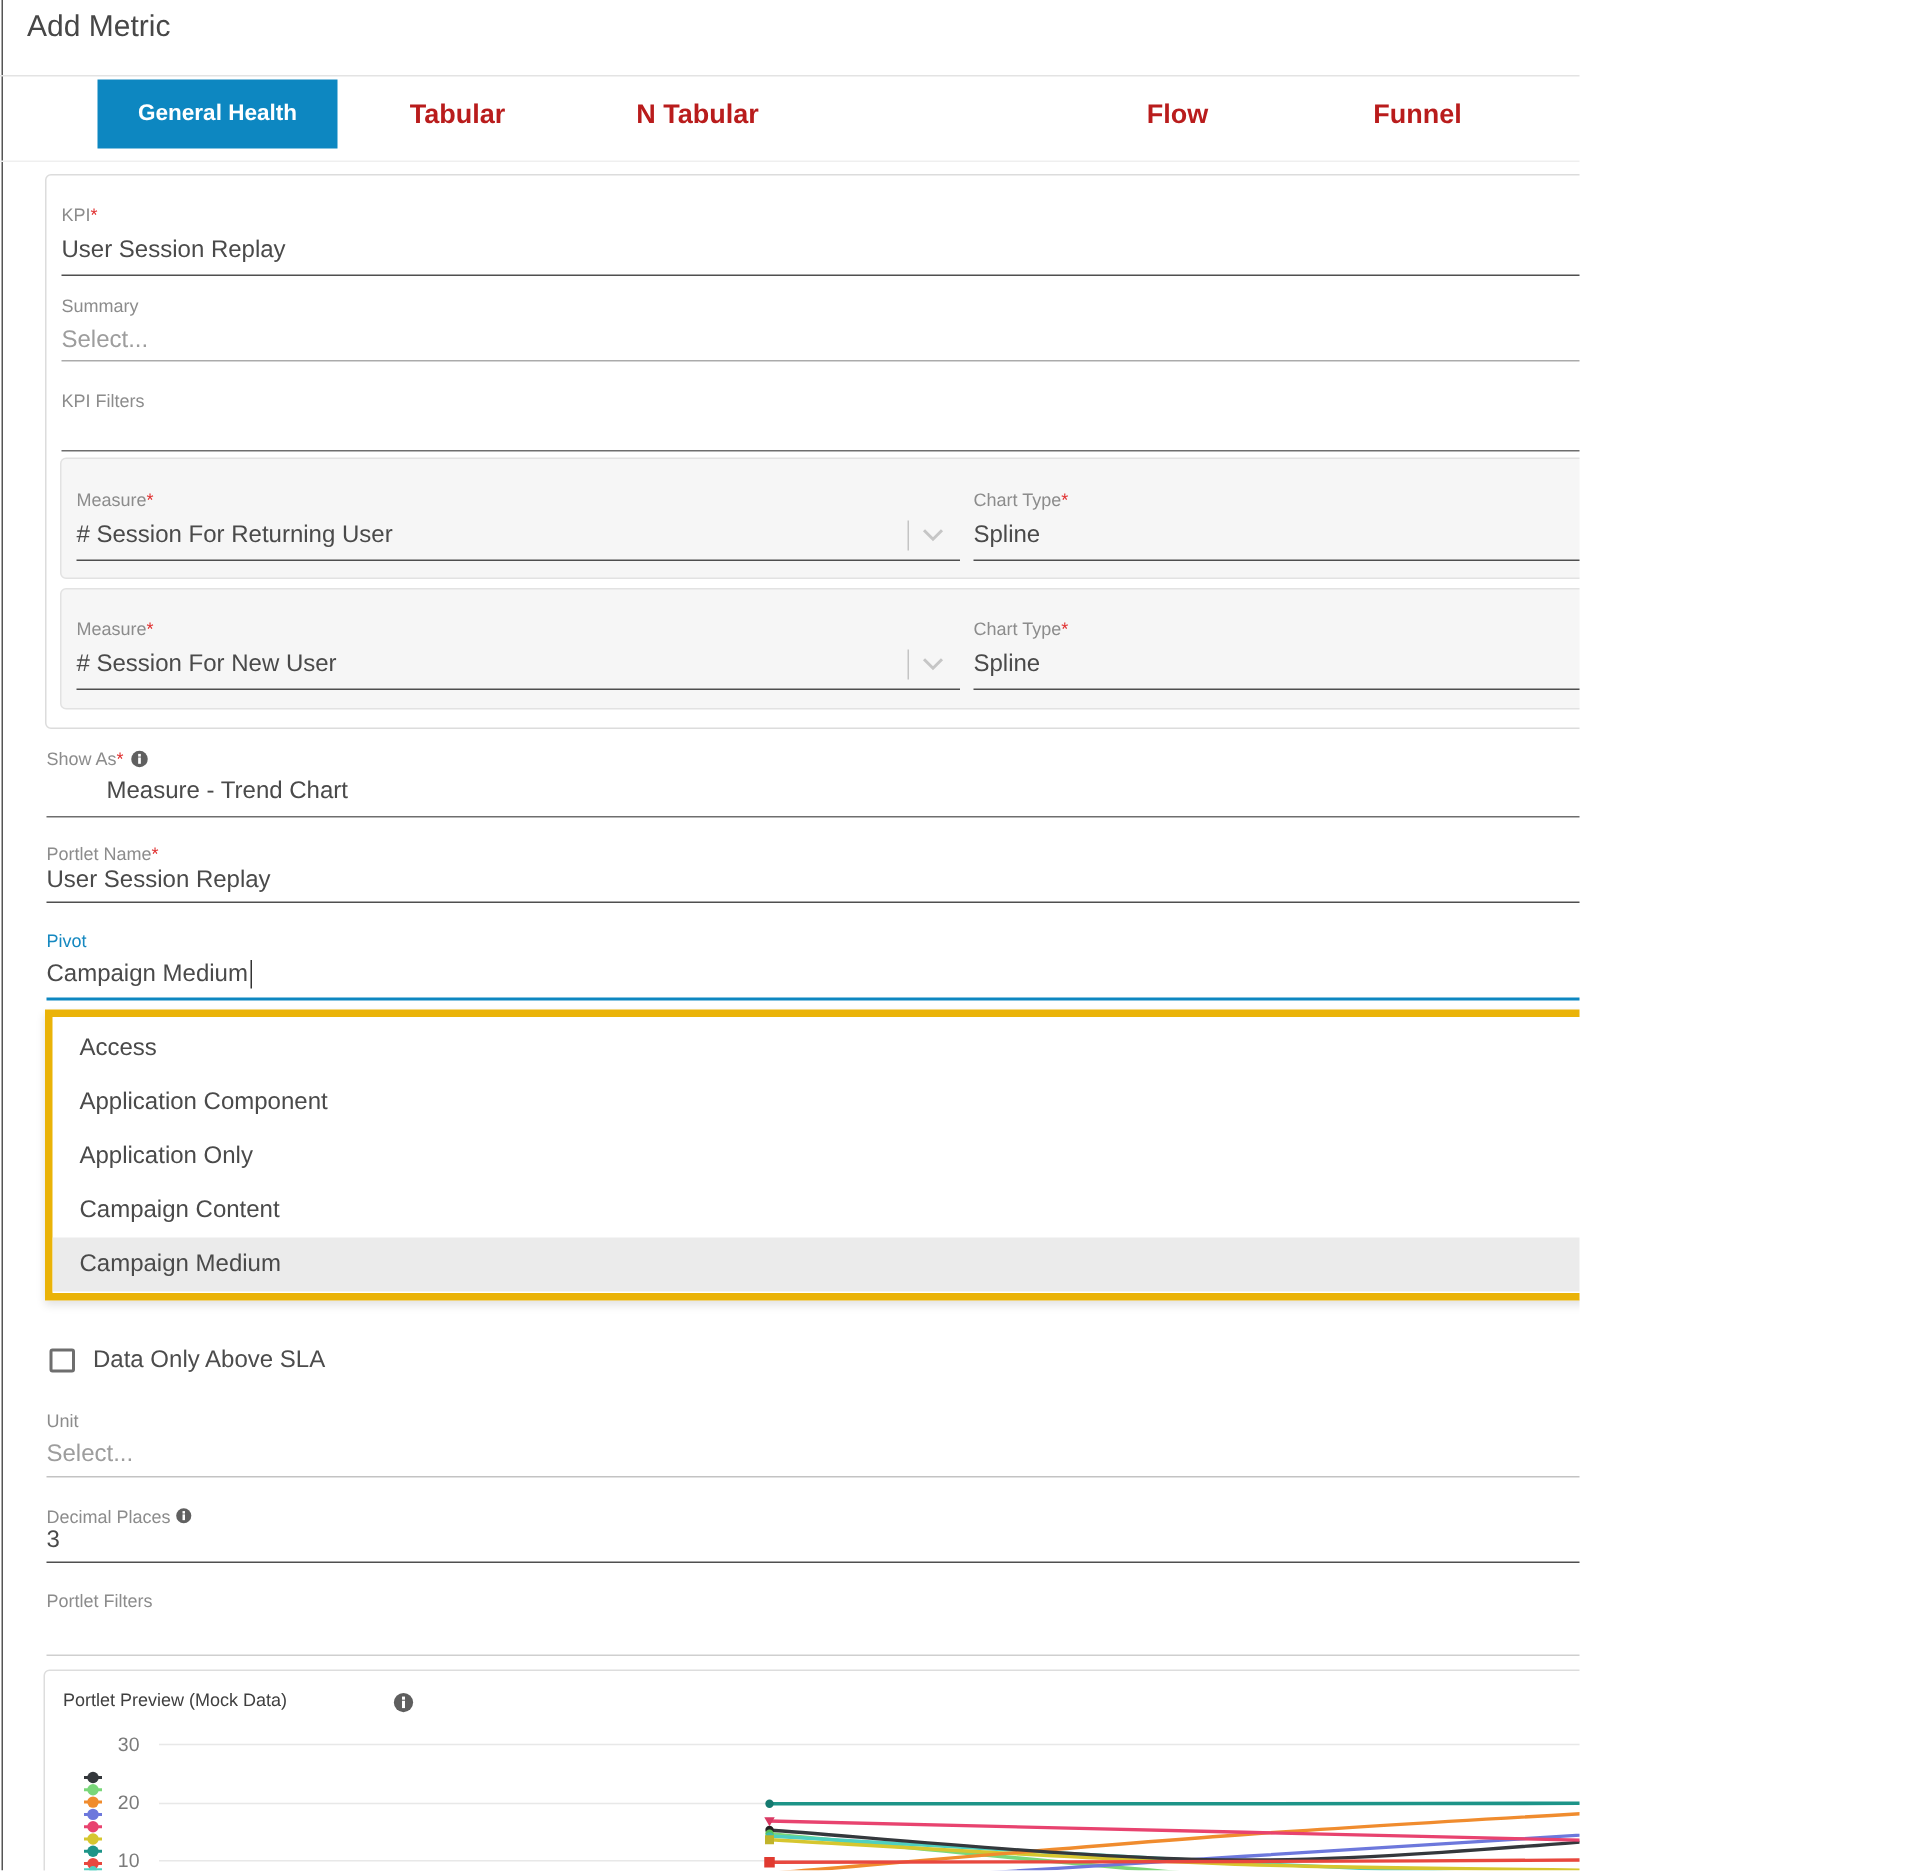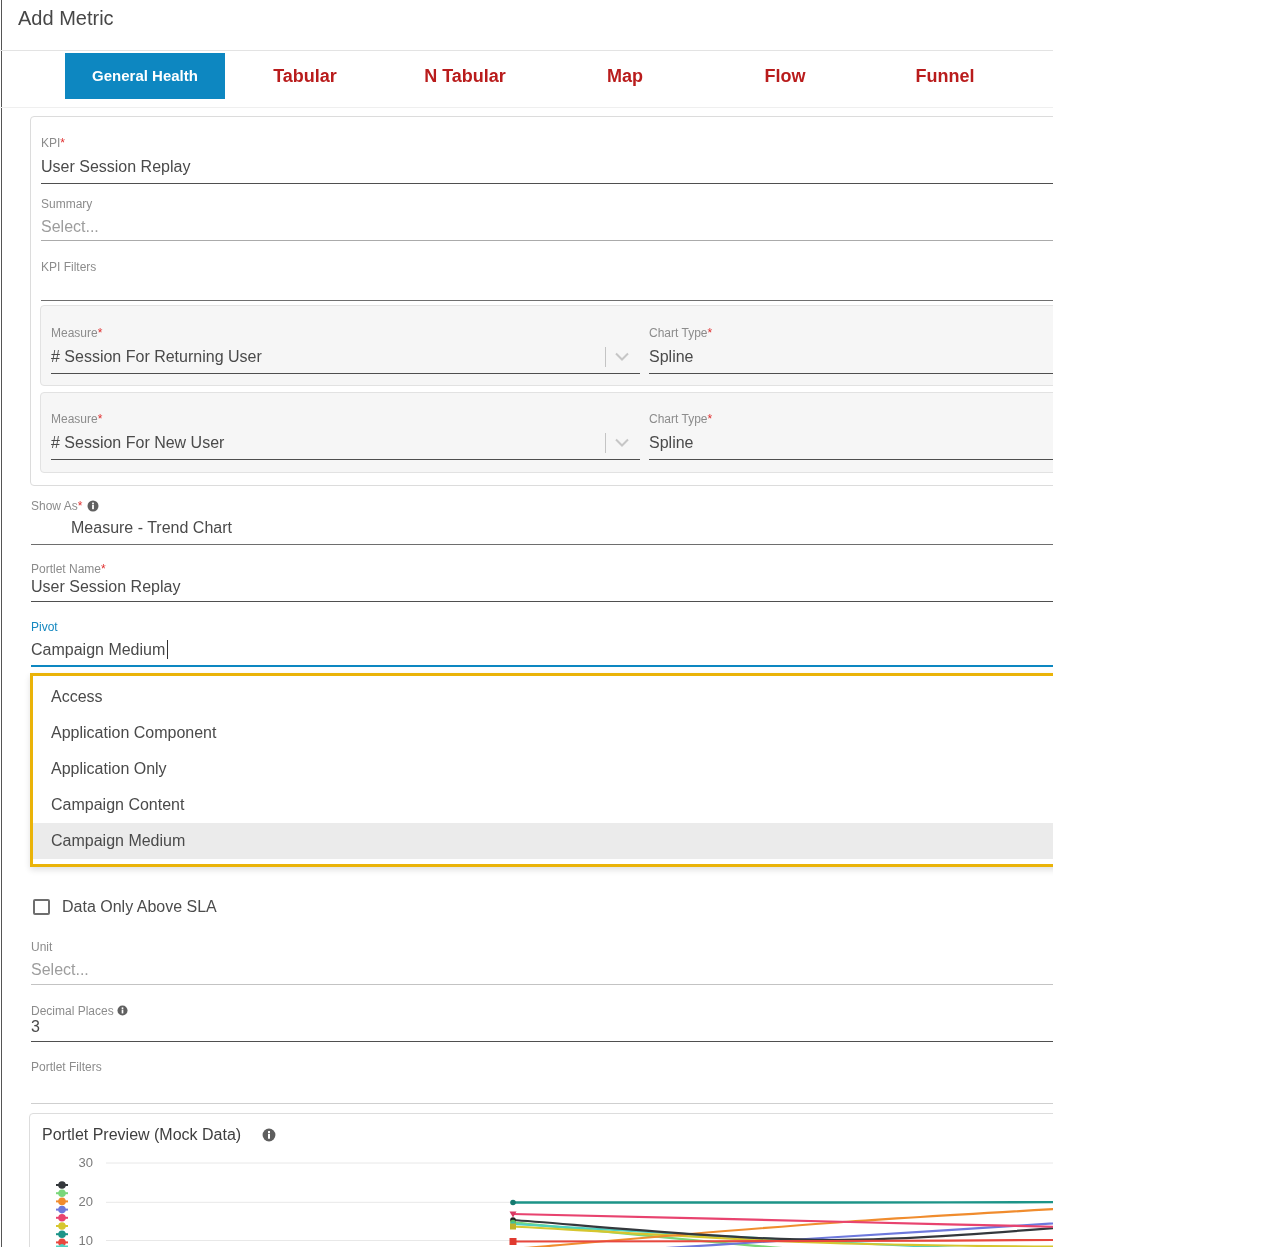--- a/index.html
+++ b/index.html
@@ -25,21 +25,20 @@
   <div class="abs" style="left:18px; top:7px; font-size:20px; color:#474747;">Add Metric</div>
   <svg class="abs" style="left:1239px; top:10px;" width="18" height="18" viewBox="0 0 18 18">
     <path d="M3 3 L15 15 M15 3 L3 15" stroke="#9a9a9a" stroke-width="2.6" stroke-linecap="round"></path>
   </svg>
   <div class="abs" style="left:0; top:50px; width:1276px; height:1px; background:#e3e3e3;"></div>
 
   <div class="abs" style="left:65px; top:53px; width:160px; height:46px; background:#0d87c1;"></div>
   <div class="abs" style="left:65px; top:53px; width:160px; height:46px; line-height:46px; text-align:center; color:#fff; font-size:15px; font-weight:bold;">General Health</div>
   <div class="abs tabtxt" style="left:225px;">Tabular</div>
   <div class="abs tabtxt" style="left:385px;">N Tabular</div>
-  <div class="abs tabtxt" style="left:545px;">Map</div>
   <div class="abs tabtxt" style="left:705px;">Flow</div>
   <div class="abs tabtxt" style="left:865px;">Funnel</div>
   <div class="abs tabtxt" style="left:1025px;">Gauge</div>
   <style>.tabtxt{ top:53px; width:160px; height:46px; line-height:46px; text-align:center; color:#b91c1c; font-size:18px; font-weight:600;}</style>
   <svg class="abs" style="left:1231px; top:69px;" width="12" height="14" viewBox="0 0 12 14">
     <path d="M3 2 L9 7 L3 12" fill="none" stroke="#222" stroke-width="2.2"></path>
   </svg>
   <div class="abs" style="left:0; top:107px; width:1259px; height:1px; background:#efefef;"></div>
   <div class="abs" style="left:1259px; top:107px; width:1px; height:1140px; background:#e9e9e9;"></div>
 
@@ -142,21 +141,21 @@
   <div class="abs" style="left:166.5px; top:640px; width:1.5px; height:19px; background:#333;"></div>
   <svg class="abs" style="left:1191px; top:645px;" width="11" height="11" viewBox="0 0 11 11">
       <path d="M1.7 1.7 L9.3 9.3 M9.3 1.7 L1.7 9.3" stroke="#545454" stroke-width="2.2"></path>
     </svg>
   <div class="sep" style="left:1213px; top:640px; height:20px;"></div>
   <svg class="abs" style="left:1226px; top:644.5px;" width="14" height="12" viewBox="0 0 14 12">
       <path d="M1.5 2.5 L7 8.5 L12.5 2.5" fill="none" stroke="#525252" stroke-width="2.3"></path>
     </svg>
   <div class="abs" style="left:31px; top:664.5px; width:1219px; height:2.5px; background:#0d87c1;"></div>
 
-  <div class="abs" style="left:30px; top:673px; width:1220.5px; height:194px; background:#fff; border:3px solid #eab308; box-shadow:0 3px 6px rgba(0,0,0,0.12); overflow:hidden;">
+  <div class="abs" style="left:30px; top:673px; width:1220.5px; height:194px; background:#fff; border:5px solid #eab308; box-shadow:0 3px 6px rgba(0,0,0,0.12); overflow:hidden;">
     <div style="position:absolute; left:0; top:147px; width:100%; height:36px; background:#ebebeb;"></div>
     <div class="ditem" style="top:3px;">Access</div>
     <div class="ditem" style="top:39px;">Application Component</div>
     <div class="ditem" style="top:75px;">Application Only</div>
     <div class="ditem" style="top:111px;">Campaign Content</div>
     <div class="ditem" style="top:147px;">Campaign Medium</div>
     <div class="ditem" style="top:183px;">Campaign Source</div>
     <div style="position:absolute; left:254px; top:190px; width:5px; height:2px; background:#666; border-radius:2px;"></div>
   </div>
   <style>.ditem{ position:absolute; left:18px; height:36px; line-height:36px; font-size:16px; color:#4a4a4a; white-space:nowrap;}</style>
@@ -181,21 +180,21 @@
       <rect x="5.1" y="5" width="1.8" height="4.2" fill="#fff"></rect>
       <rect x="5.1" y="2.6" width="1.8" height="1.8" fill="#fff"></rect>
     </svg>
   <div class="val" style="left:31px; top:1018px;">3</div>
   <div class="hr" style="left:31px; top:1041px; width:1219px;"></div>
 
   <div class="lbl" style="left:31px; top:1060px;">Portlet Filters</div>
   <div class="hr" style="left:31px; top:1103px; width:1219px; background:#cfcfcf;"></div>
 
   <div class="abs" style="left:29px; top:1113px; width:1218px; height:140px; border:1px solid #ddd; border-radius:4px;"></div>
-  <div class="abs" style="left:42px; top:1126px; font-size:16px; color:#3f3f3f;">Portlet Preview (Mock Data)</div>
+  <div class="abs" style="left:42px; top:1126px; font-size:12px; color:#3f3f3f;">Portlet Preview (Mock Data)</div>
   <svg class="abs" style="left:262px; top:1128px;" width="14" height="14" viewBox="0 0 12 12">
       <circle cx="6" cy="6" r="5.5" fill="#5e5e5e"></circle>
       <rect x="5.15" y="5" width="1.7" height="4.2" fill="#fff"></rect>
       <rect x="5.15" y="2.6" width="1.7" height="1.8" fill="#fff"></rect>
     </svg>
 
   <svg class="abs" style="left:0px; top:1150px;" width="1276" height="97" viewBox="0 1150 1276 97">
     <line x1="106" y1="1163" x2="1246" y2="1163" stroke="#e8e8e8" stroke-width="1"></line>
     <line x1="106" y1="1202.3" x2="1246" y2="1202.3" stroke="#e8e8e8" stroke-width="1"></line>
     <line x1="106" y1="1240.5" x2="1246" y2="1240.5" stroke="#e8e8e8" stroke-width="1"></line>

